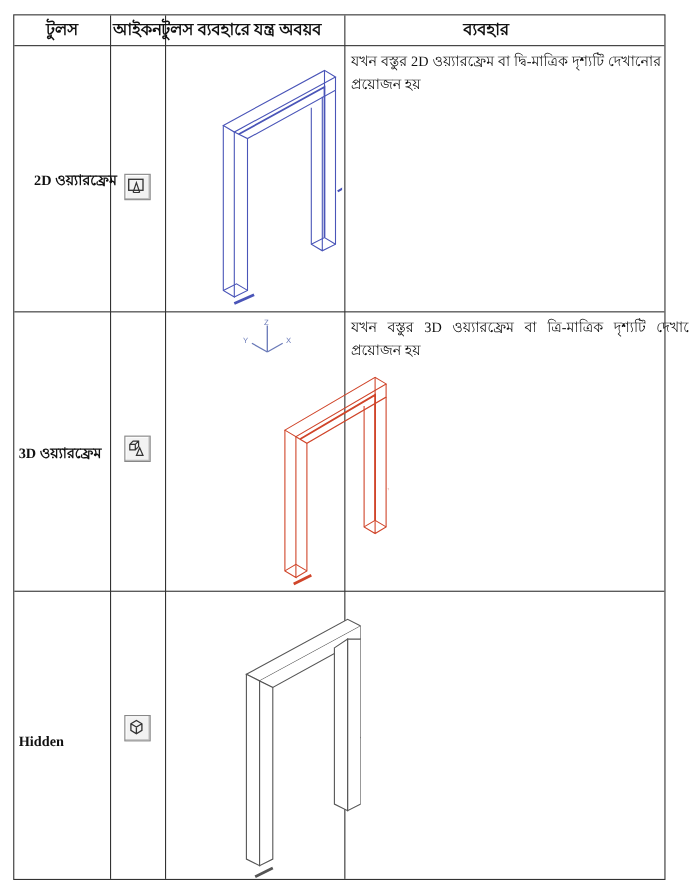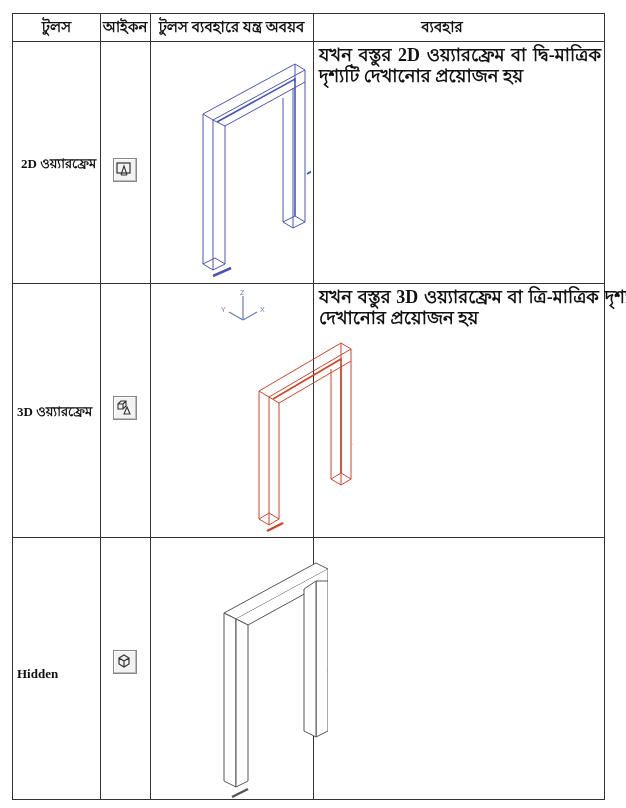--- a/index.html
+++ b/index.html
@@ -5,45 +5,45 @@
   html, body { margin: 0; padding: 0; background: #ffffff; }
   body { width: 626px; height: 808px; position: relative; overflow: hidden;
          font-family: "Liberation Serif", serif; color: #111; }
   .tbl { position: absolute; left: 12px; top: 13px; width: 593px; height: 787px;
          border: 1.5px solid #333; box-sizing: border-box; }
   .vline { position: absolute; top: 0; bottom: 0; width: 0; border-left: 1.5px solid #333; }
   .hline { position: absolute; left: 0; right: 0; height: 0; border-top: 1.5px solid #333; }
   .cell { position: absolute; box-sizing: border-box; }
   .hdr { font-weight: bold; font-size: 15px; display: flex; align-items: center; justify-content: center; text-align: center; }
   .tname { font-weight: bold; font-size: 13px; padding-left: 4px; }
-  .usage { font-weight: bold; font-size: 18px; line-height: 21px; padding: 3px 4px 0 6px; text-align: justify; }
+  .usage { font-weight: normal; font-size: 13px; line-height: 21px; padding: 3px 4px 0 6px; text-align: justify; }
   .iconbox { position: absolute; width: 22px; height: 22px; border: 1.5px solid #888; background: #f2f2f2;
              box-shadow: inset -1px -1px 0 #bbb, inset 1px 1px 0 #fff; }
   .iconbox svg { position: absolute; left: 2px; top: 2px; }
   .illus { position: absolute; }
 </style>
 </head>
 <body>
 
 <div class="tbl">
 
   <div class="vline" style="left:87px"></div>
   <div class="vline" style="left:137px"></div>
   <div class="vline" style="left:300px"></div>
 
   <div class="hline" style="top:27px"></div>
   <div class="hline" style="top:269px"></div>
   <div class="hline" style="top:523px"></div>
 
   <div class="cell hdr" style="left:0;top:0;width:87px;height:27px">টুলস</div>
   <div class="cell hdr" style="left:87px;top:0;width:50px;height:27px">আইকন</div>
-  <div class="cell hdr" style="left:137px;top:0;width:163px;height:27px">টুলস ব্যবহারে যন্ত্র অবয়ব</div>
+  <div class="cell hdr" style="left:125px;top:0;width:163px;height:27px">টুলস ব্যবহারে যন্ত্র অবয়ব</div>
   <div class="cell hdr" style="left:300px;top:0;width:258px;height:27px">ব্যবহার</div>
 
-  <div class="cell tname" style="left:4px;top:140px;width:87px">2D ওয়্যারফ্রেম</div>
+  <div class="cell tname" style="left:14px;top:140px;width:87px">2D ওয়্যারফ্রেম</div>
   <div class="iconbox" style="left:100px;top:144px">
     <svg width="16" height="16" viewBox="0 0 16 16">
       <rect x="1" y="2" width="13" height="10" fill="none" stroke="#333" stroke-width="1.2"></rect>
       <path d="M5 14 L8 5 L11 14 M5 14 H11" fill="none" stroke="#333" stroke-width="1.1"></path>
     </svg>
   </div>
   <svg class="illus" style="left:178px;top:28px" width="120" height="240" viewBox="0 0 120 240">
     <g fill="none" stroke="#4a55b8" stroke-width="1">
       <path d="M12 72 L104 22 L114 28 L22 78 Z"></path>
       <path d="M22 78 L34 84 L114 40 L114 28"></path>

